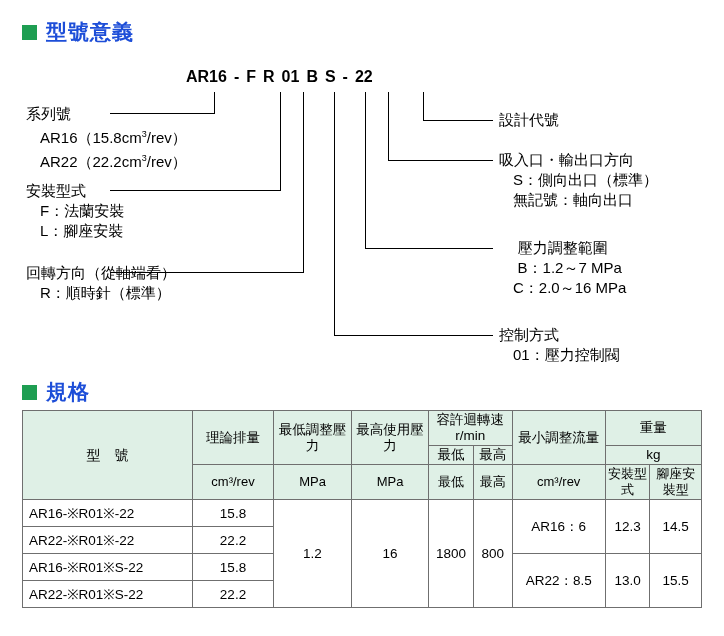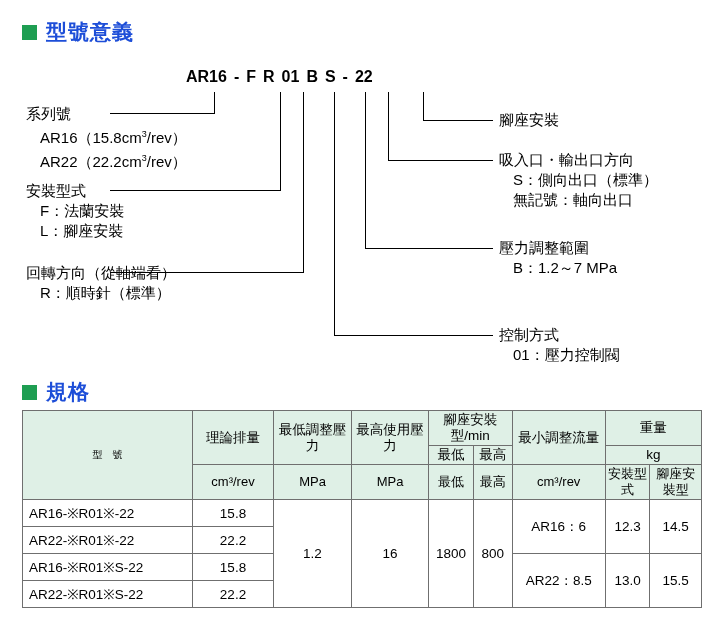--- a/index.html
+++ b/index.html
@@ -96,21 +96,21 @@
   #spec-table tbody td {
     height: 24px;
     background: #ffffff;
   }
   .cell-model {
     text-align: left !important;
     padding-left: 6px !important;
     font-size: 13.5px;
     white-space: nowrap;
   }
-  .hdr-big { font-size: 10px; }
+  .hdr-big { font-size: 14px; }
   .unitrow th { font-size: 13px; }
 </style>
 </head>
 <body>
 
 <div class="section-head" id="head-model">
   <span class="sq"></span>
   <span class="section-title">型號意義</span>
 </div>
 
@@ -150,52 +150,53 @@
   <span class="sub">F：法蘭安裝</span>
   <span class="sub">L：腳座安裝</span>
 </div>
 
 <div class="lbl" style="left:26px; top:263px;">
   <span>回轉方向（從軸端看）</span>
   <span class="sub">R：順時針（標準）</span>
 </div>
 
 <div class="lbl" style="left:499px; top:110px;">
-  <span>腳座安裝</span>
+  <span>設計代號</span>
 </div>
 
 <div class="lbl" style="left:499px; top:150px;">
   <span>吸入口・輸出口方向</span>
   <span class="sub">S：側向出口（標準）</span>
   <span class="sub">無記號：軸向出口</span>
 </div>
 
-<div class="lbl" style="left:499px; top:238px;">
+<div class="lbl" style="left:499px; top:238px;text-align:center;">
   <span>壓力調整範圍</span>
   <span class="sub">B：1.2～7 MPa</span>
+  <span class="sub">C：2.0～16 MPa</span>
 </div>
 
 <div class="lbl" style="left:499px; top:325px;">
   <span>控制方式</span>
   <span class="sub">01：壓力控制閥</span>
 </div>
 
 <div class="section-head" id="head-spec">
   <span class="sq"></span>
   <span class="section-title">規格</span>
 </div>
 
 <table id="spec-table">
   <thead>
     <tr>
       <th rowspan="3" class="hdr-big" style="width:165px;">型　號</th>
       <th rowspan="2" style="width:76px;">理論排量</th>
       <th rowspan="2" style="width:73px;">最低調整壓力</th>
       <th rowspan="2" style="width:72px;">最高使用壓力</th>
-      <th colspan="2" style="width:98px;">腳座安裝型/min</th>
+      <th colspan="2" style="width:98px;">容許迴轉速r/min</th>
       <th rowspan="2" style="width:88px;">最小調整流量</th>
       <th colspan="2" style="width:108px;">重量</th>
     </tr>
     <tr>
       <th>最低</th>
       <th>最高</th>
       <th colspan="2">kg</th>
     </tr>
     <tr class="unitrow">
       <th>cm³/rev</th>

